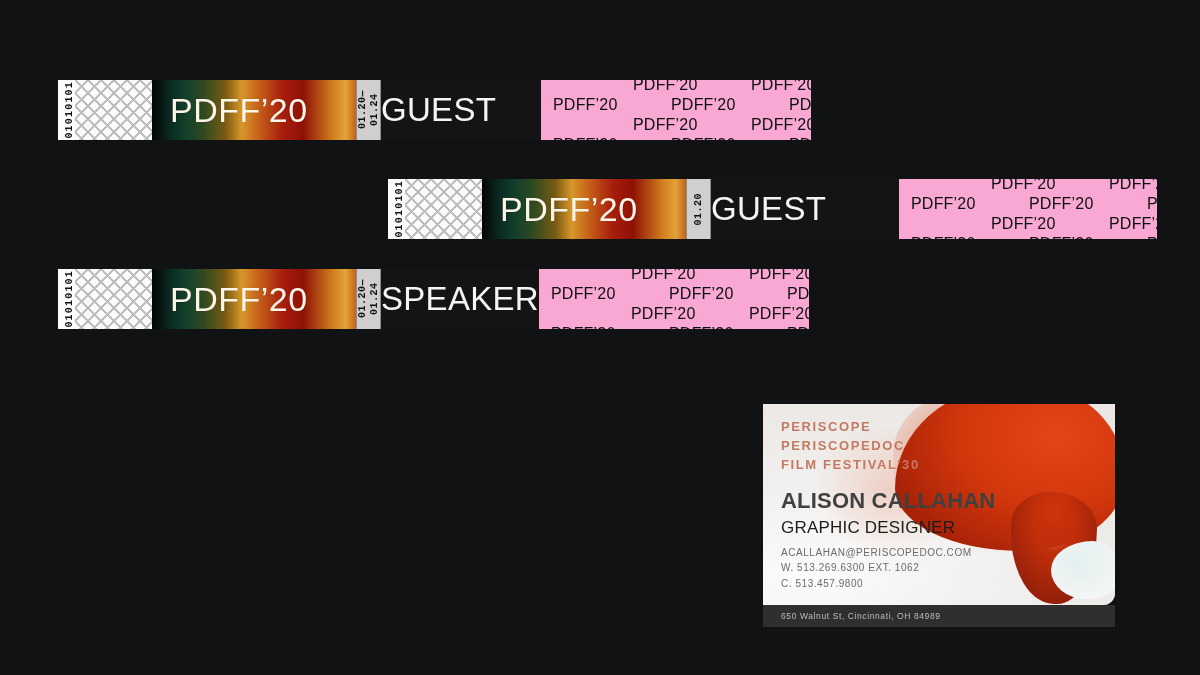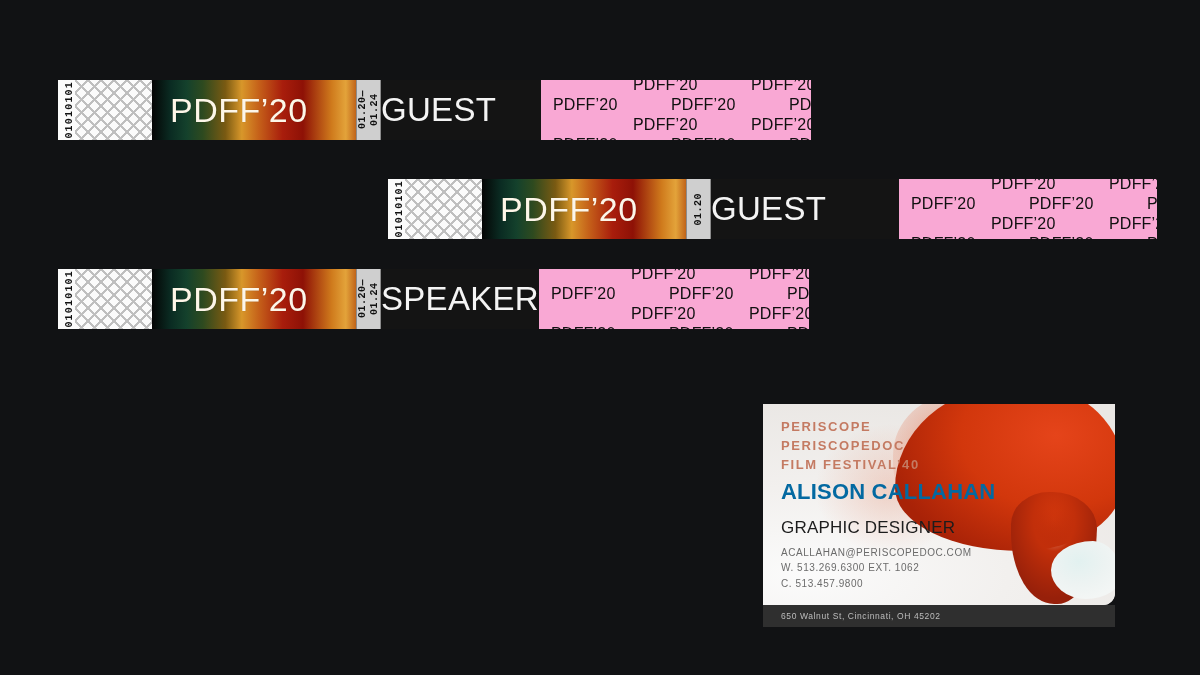--- a/index.html
+++ b/index.html
@@ -173,27 +173,27 @@
     position: absolute; top: 14px; left: 18px;
     font-size: 13px;
     line-height: 1.45;
     letter-spacing: 1.6px;
     font-weight: 700;
     color: #c47a62;
   }
   .card-body { position: absolute; left: 18px; bottom: 14px; }
   .card-name {
     font-size: 22px; font-weight: 700;
-    color: #0369a1; letter-spacing: .2px;
+    color: #404040; letter-spacing: .2px;
     line-height: 1.1;
   }
   .card-title {
     font-size: 17px; font-weight: 400;
     color: #1c1c1c; letter-spacing: .2px;
-    margin-top: 13px;
+    margin-top: 4px;
   }
   .card-contact {
     margin-top: 7px;
     font-size: 10px; line-height: 1.55;
     letter-spacing: .55px;
     color: #6b6b6b;
   }
   .card-addressbar {
     position: absolute;
     left: 0; width: 100%;
@@ -286,31 +286,31 @@
       <div class="card-paper"></div>
       <div class="ink ink-soft"></div>
       <div class="ink ink-wash"></div>
       <div class="ink ink-main"></div>
       <div class="ink ink-drip"></div>
       <div class="ink ink-edge"></div>
 
       <div class="card-head">
         <div>PERISCOPE</div>
         <div>PERISCOPEDOC</div>
-        <div>FILM FESTIVAL’40</div>
+        <div>FILM FESTIVAL’30</div>
       </div>
 
       <div class="card-body">
         <div class="card-name">ALISON CALLAHAN</div>
         <div class="card-title">GRAPHIC DESIGNER</div>
         <div class="card-contact">
           <div>ACALLAHAN@PERISCOPEDOC.COM</div>
           <div>W. 513.269.6300 EXT. 1062</div>
           <div>C. 513.457.9800</div>
         </div>
       </div>
     </div>
     <div class="card-addressbar" style="top:201px;">
-      <div class="card-address">650 Walnut St, Cincinnati, OH 45202</div>
+      <div class="card-address">650 Walnut St, Cincinnati, OH 84989</div>
     </div>
   </div>
 
 </div>
 
 </body></html>

